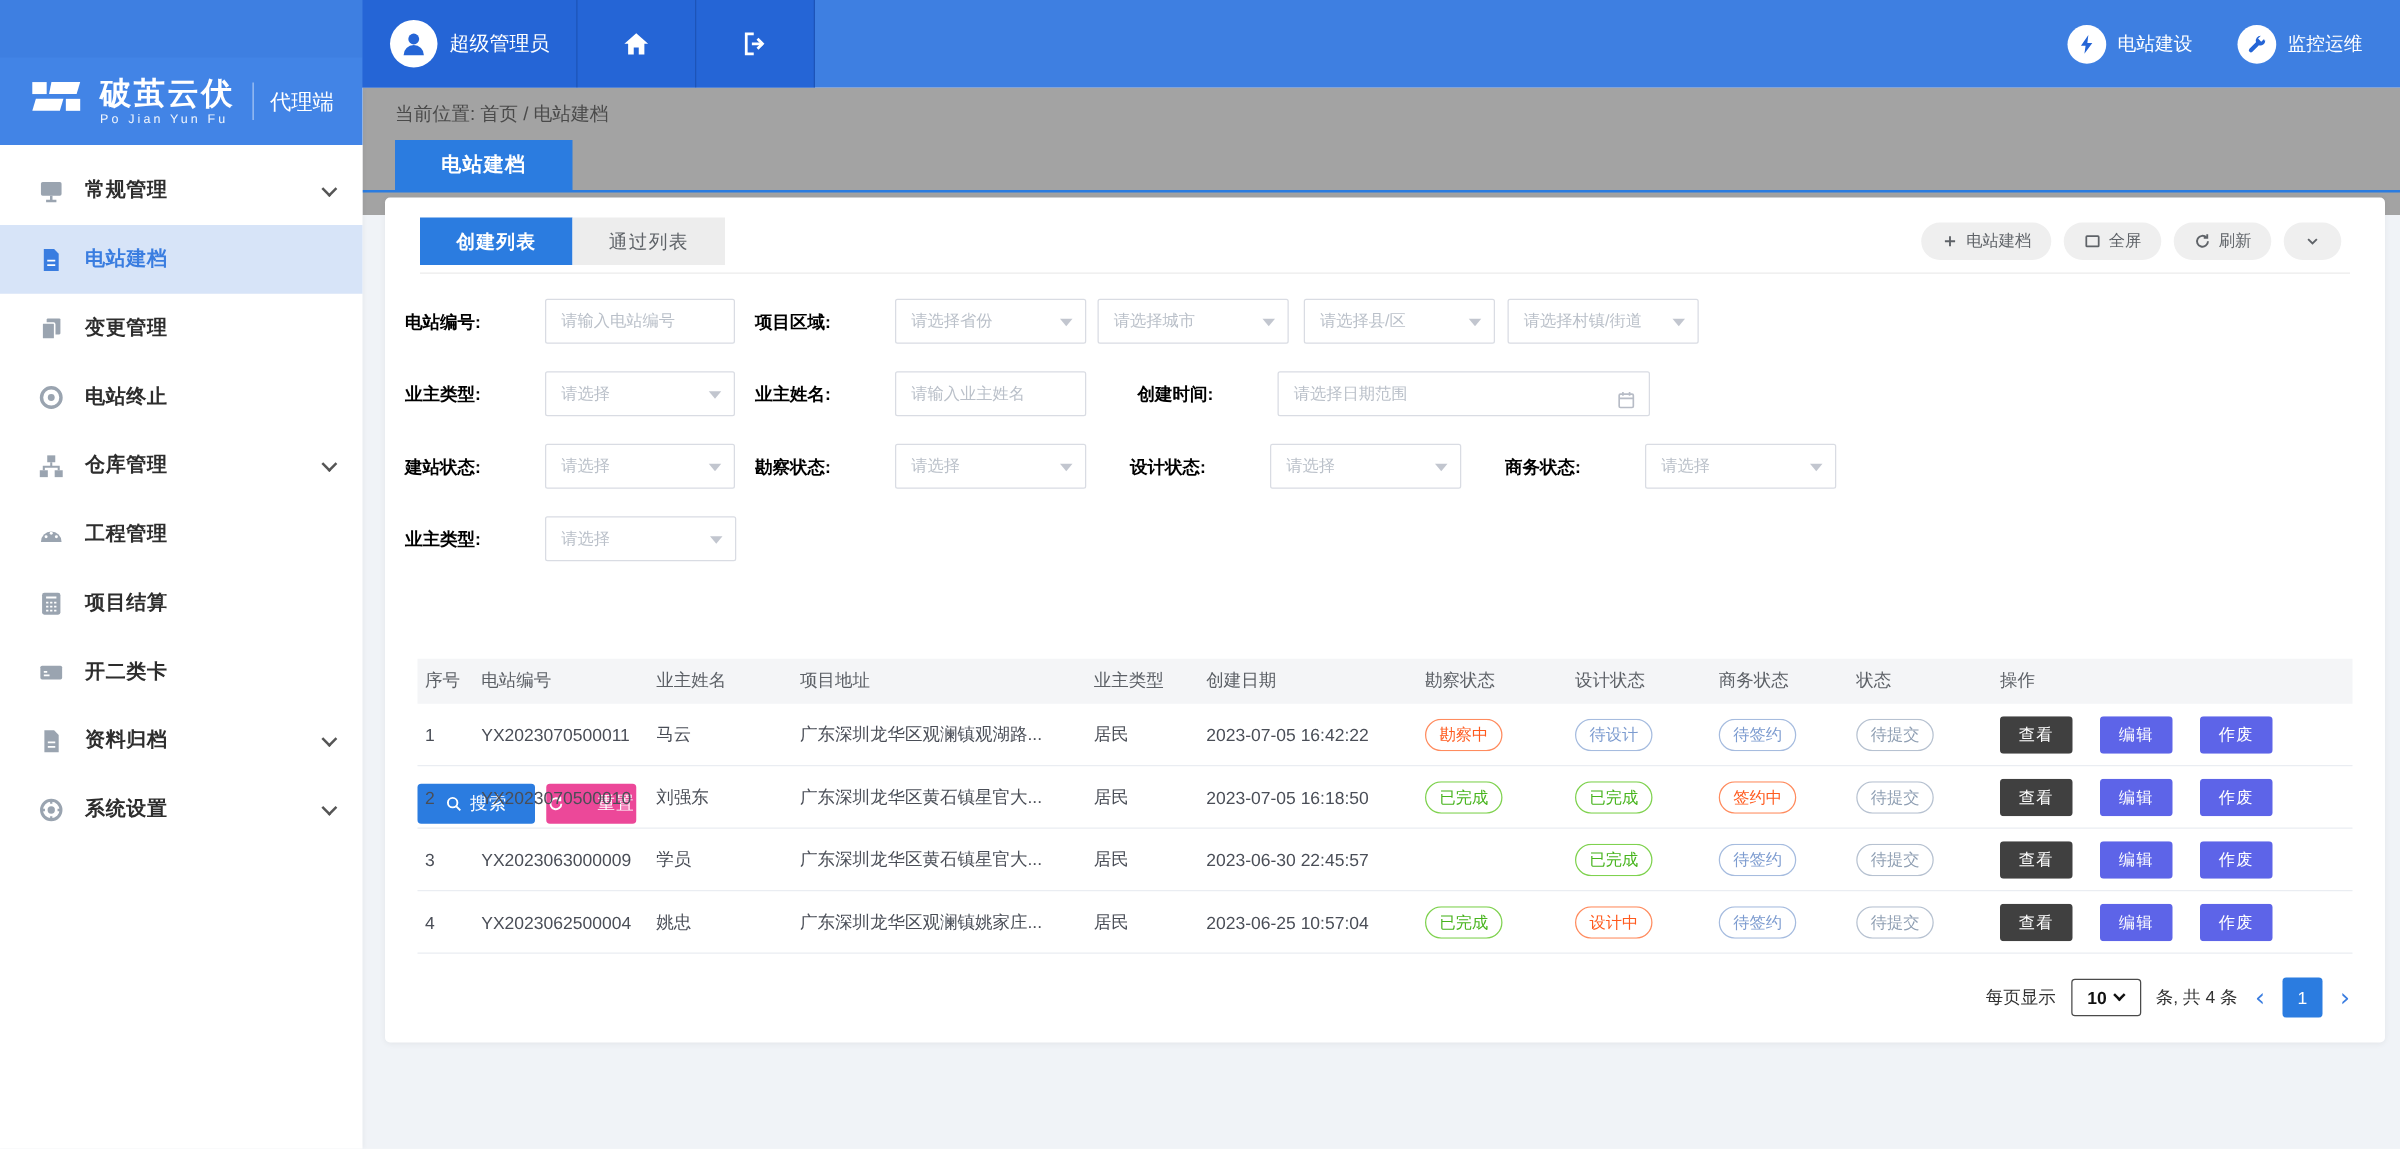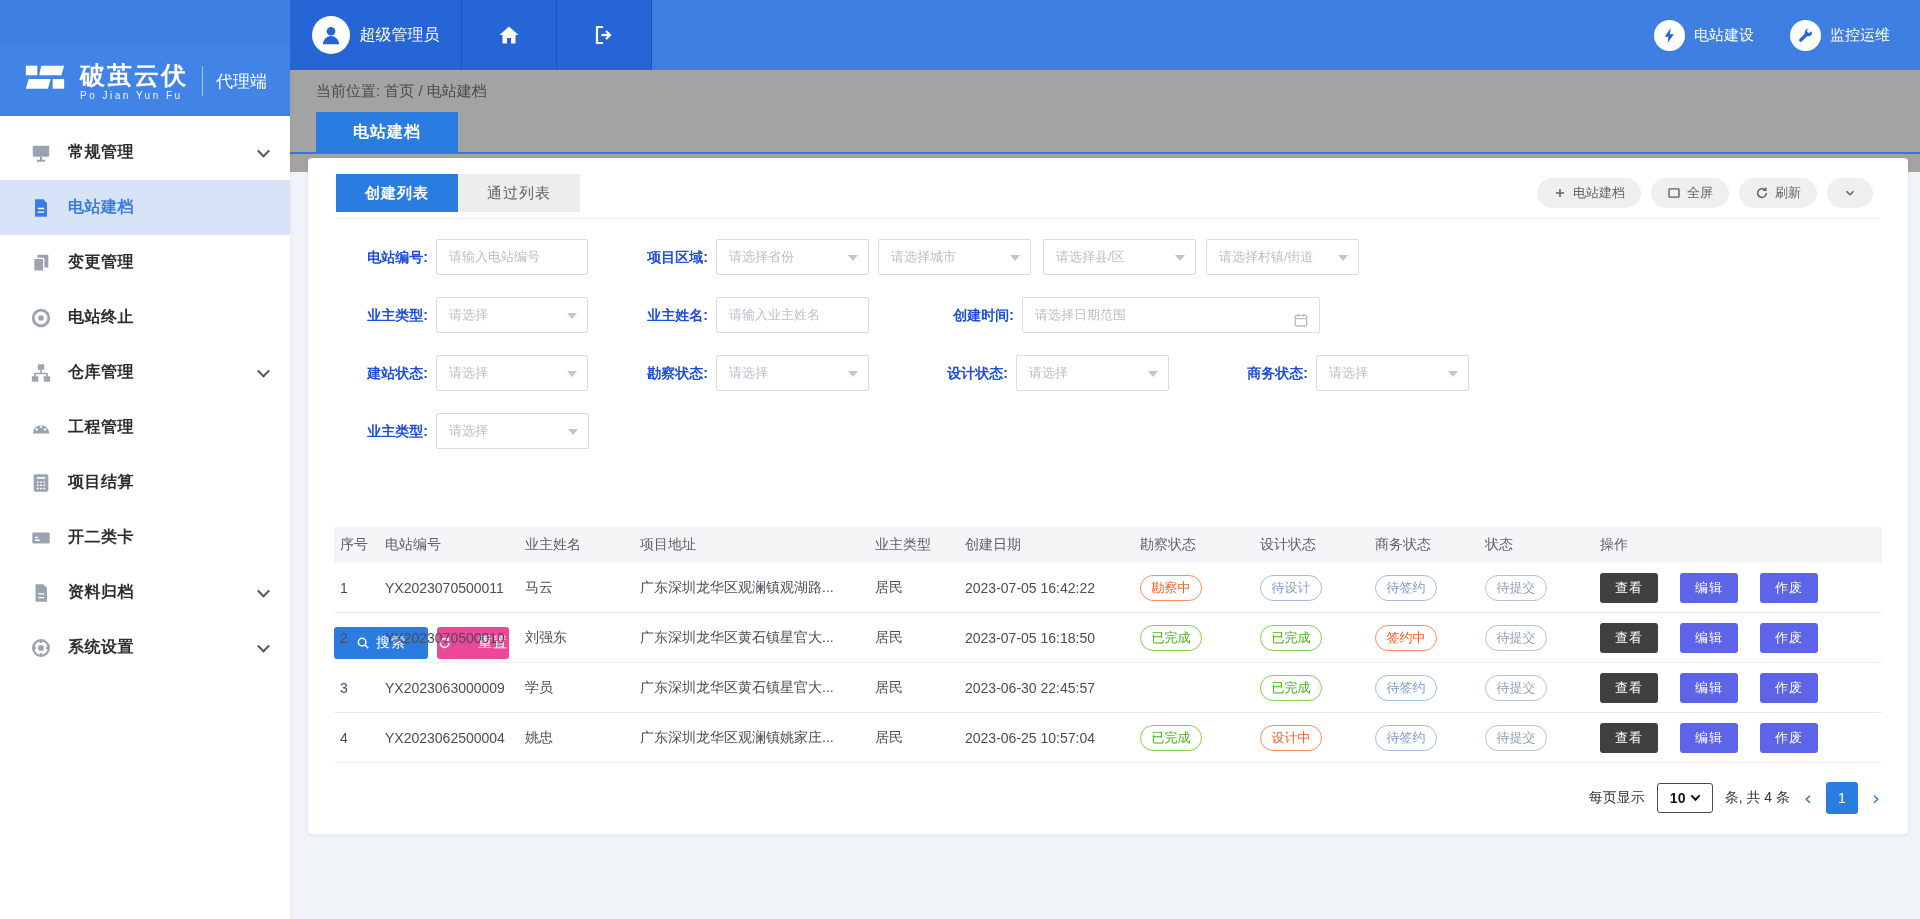--- a/index.html
+++ b/index.html
@@ -50,21 +50,21 @@
   .card { position:absolute; left:18px; top:88px; width:1600px; height:676px; background:#fff; border-radius:4px; box-shadow:0 1px 5px rgba(0,0,0,.06); }
   .ctab { position:absolute; top:16px; height:38px; width:122px; display:flex; align-items:center; justify-content:center; font-size:15px; cursor:pointer; letter-spacing:1px; }
   .ctab.active { background:#2b7ce0; color:#fff; font-weight:bold; }
   .ctab.inactive { background:#ededed; color:#5f6368; }
   .card-divider { position:absolute; left:28px; right:28px; top:60px; height:1px; background:#ececec; }
   .toolbar { position:absolute; right:35px; top:20px; display:flex; gap:10px; }
   .pill { height:30px; border-radius:15px; background:#efefef; color:#5f6368; font-size:13px; display:flex; align-items:center; padding:0 16px; gap:6px; cursor:pointer; white-space:nowrap; }
   .pill svg { width:14px; height:14px; }
 
   
-  .f-label { position:absolute; width:104px; height:36px; line-height:36px; text-align:right; font-size:14px; font-weight:bold; color:#1d4ed8; white-space:nowrap; }
+  .f-label { position:absolute; width:104px; height:36px; line-height:36px; text-align:left; font-size:14px; font-weight:bold; color:#000000; white-space:nowrap; }
   .f-ctrl { position:absolute; height:36px; border:1px solid #d9dce3; border-radius:2px; background:#fff; font-size:13px; color:#bac0c9; line-height:34px; padding-left:12px; cursor:pointer; overflow:hidden; white-space:nowrap; }
   .f-ctrl .caret { position:absolute; right:10px; top:15px; width:0; height:0; border-left:5px solid transparent; border-right:5px solid transparent; border-top:6px solid #c2c6cf; }
   .f-ctrl .cal { position:absolute; right:10px; top:9px; width:16px; height:16px; color:#b7bcc6; }
   .btn { position:absolute; height:32px; border-radius:3px; color:#fff; font-size:14px; display:flex; align-items:center; justify-content:center; gap:6px; cursor:pointer; letter-spacing:1px; }
   .btn svg { width:14px; height:14px; }
   .btn-search { background:#2b7ce0; }
   .btn-reset { background:#ec4899;gap:26px; }
 
   
   .tbl { position:absolute; left:26px; top:369px; width:1548px; }

